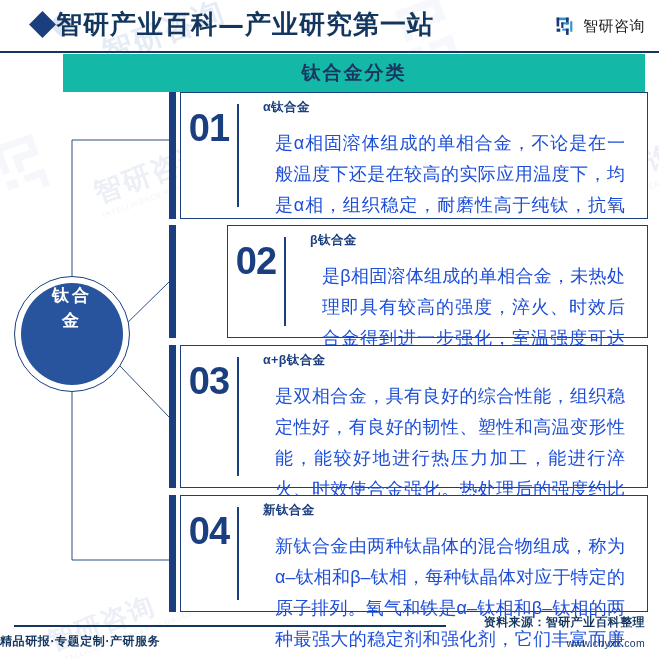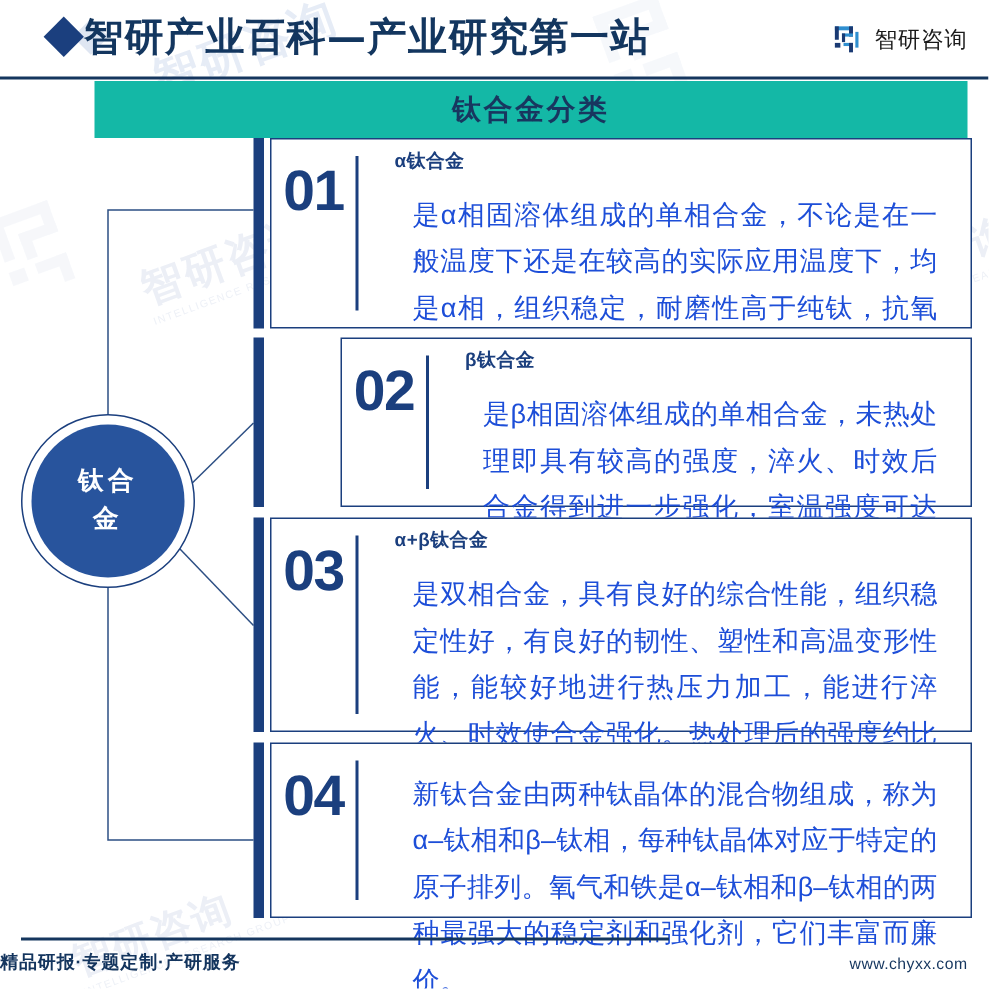--- a/index.html
+++ b/index.html
@@ -63,21 +63,21 @@
   .node{
     position:absolute;left:14px;top:276px;width:116px;height:116px;z-index:2;
   }
   .node .ring{
     position:absolute;inset:0;border-radius:50%;
     border:1px solid #1b3f7e;background:#fff;
   }
   .node .disc{
     position:absolute;left:7px;top:7px;width:102px;height:102px;border-radius:50%;
     background:#28549d;
-    display:flex;align-items:center;justify-content:center;
+    display:flex;justify-content:center;
   }
   .node .lbl{
     font-family:"DejaVu Serif","Liberation Serif",serif;
     color:#fff;font-size:17px;font-weight:700;line-height:1.45;
     letter-spacing:3px;text-align:center;
   }
 
   
   .card{
     position:absolute;left:169px;width:479px;z-index:2;
@@ -270,22 +270,24 @@
       </div>
     </div>
   </div>
 
   <div class="card" style="top:495px;height:117px;">
     <div class="bar"></div>
     <div class="body">
       <div class="num">04</div>
       <div class="divider"></div>
       <div class="content">
+        <h3>新钛合金</h3>
         <p>新钛合金由两种钛晶体的混合物组成，称为α–钛相和β–钛相，每种钛晶体对应于特定的原子排列。氧气和铁是α–钛相和β–钛相的两种最强大的稳定剂和强化剂，它们丰富而廉价。</p>
       </div>
     </div>
   </div>
 
+  <div class="foot-src">资料来源：智研产业百科整理</div>
   <div class="foot-rule"></div>
   <div class="foot-left">精品研报·专题定制·产研服务</div>
   <div class="foot-url">www.chyxx.com</div>
 
 </div>
 
 </body></html>

